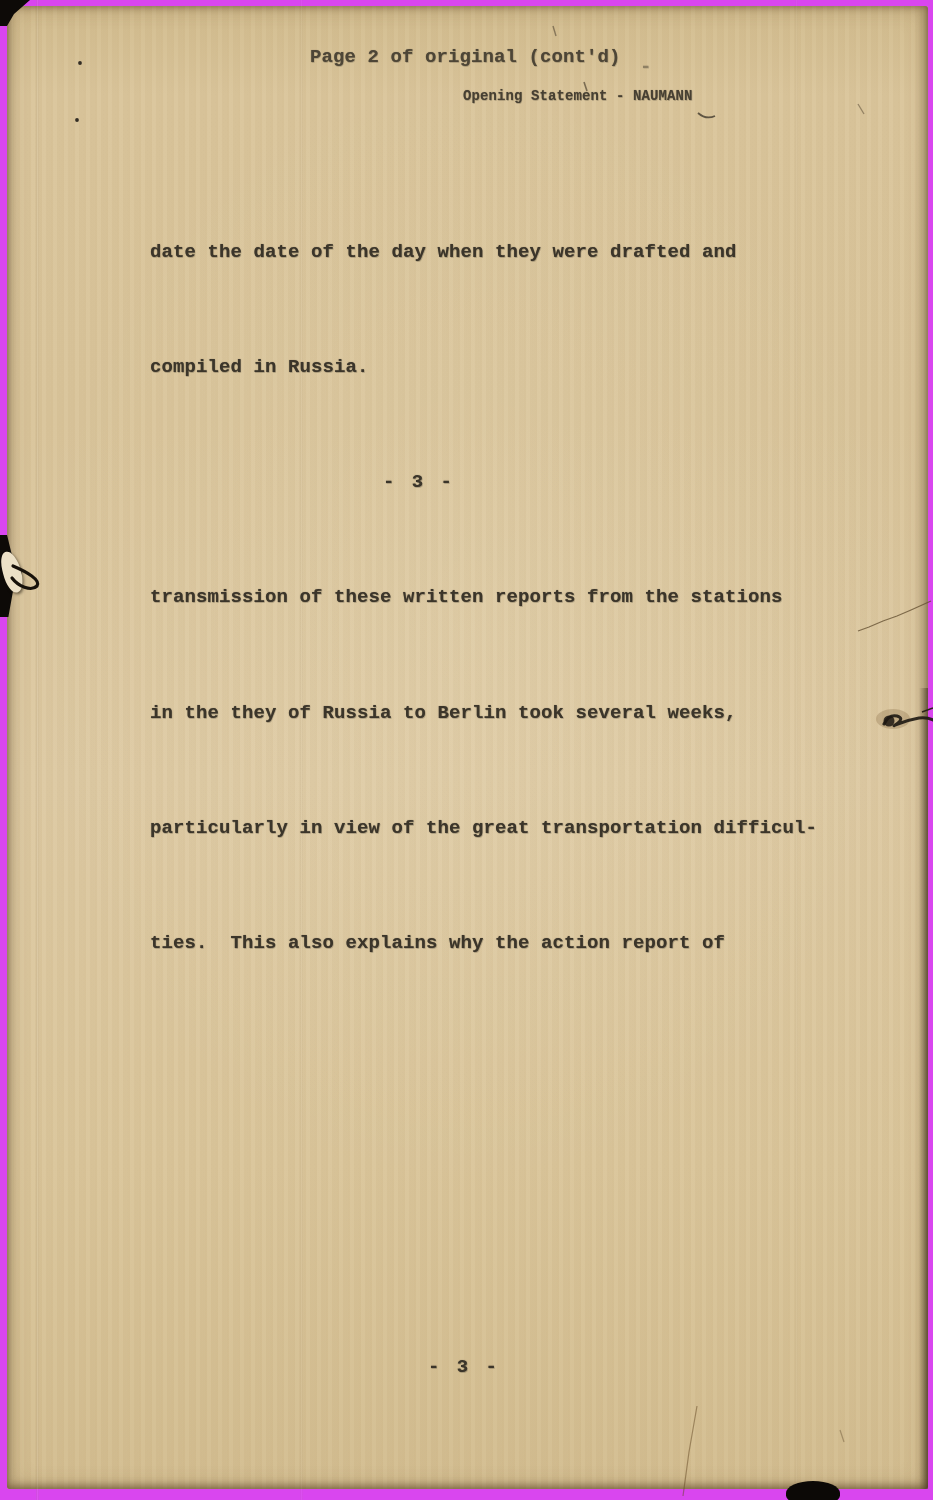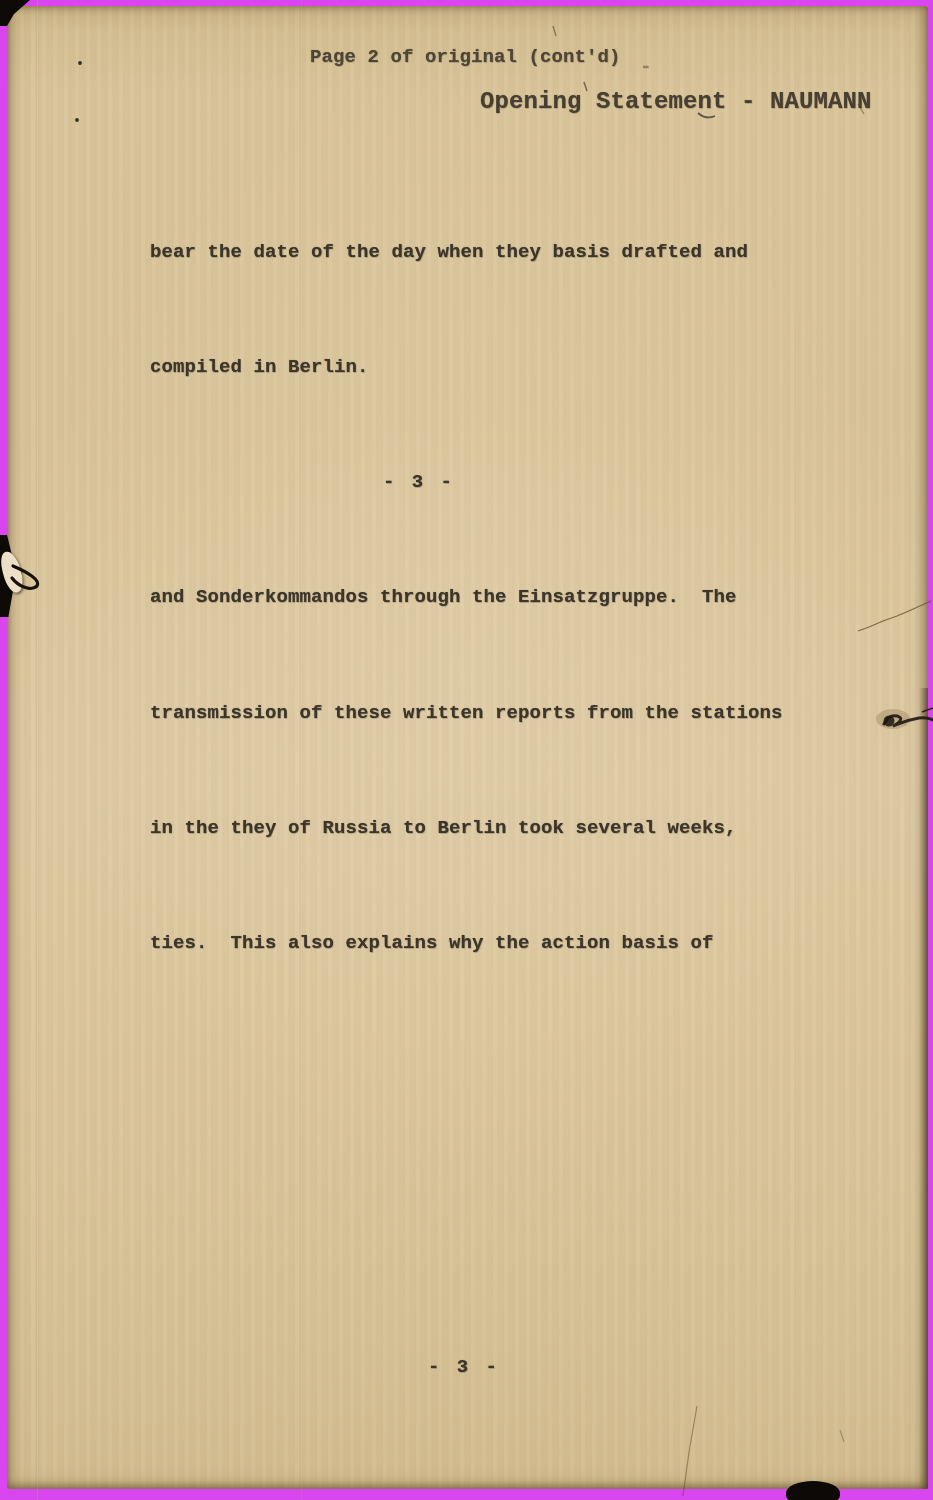--- a/index.html
+++ b/index.html
@@ -31,21 +31,21 @@
 
   .typed{
     color:#3b352a;
     text-shadow:0 0 1px rgba(59,53,42,0.55), 0.6px 0.6px 0 rgba(59,53,42,0.22);
     font-weight:700;
     letter-spacing:0.1px;
     white-space:pre;
   }
   .header1{position:absolute;left:310px;top:46px;font-size:19px;opacity:.88;}
   .header-dash{position:absolute;left:640px;top:56px;font-size:19px;opacity:.45;}
-  .header2{position:absolute;left:463px;top:88px;font-size:24px;opacity:.92;margin-left:17px;}
+  .header2{position:absolute;left:463px;top:88px;font-size:14px;opacity:.92;}
   .body-block{position:absolute;left:150px;top:156px;width:700px;font-size:19px;line-height:38.4px;}
   .line{height:38.4px;}
   .line.marker{padding-left:233px;letter-spacing:3px;}
   .footer-num{position:absolute;left:428px;top:1356px;font-size:19px;letter-spacing:3px;}
 
   
   .binding-bulge{position:absolute;left:0;top:535px;width:22px;height:82px;background:#0d0a07;
     clip-path:polygon(0 0,32% 0,52% 22%,100% 46%,58% 70%,38% 100%,0 100%);}
   .paper-tab{position:absolute;left:3px;top:551px;width:18px;height:42px;background:#ece0c6;
     border-radius:45% 60% 50% 55%;transform:rotate(-14deg);
@@ -63,27 +63,27 @@
   <div class="paper"></div>
   <div class="crease c1"></div>
   <div class="crease c2"></div>
   <div class="crease c3"></div>
 
   <div class="typed header1">Page 2 of original (cont'd)</div>
   <div class="typed header-dash">-</div>
   <div class="typed header2">Opening Statement - NAUMANN</div>
 
   <div class="typed body-block">
-    <div class="line">bear the date of the day when they basis drafted and</div>
-    <div class="line">compiled in Berlin.</div>
+    <div class="line">date the date of the day when they were drafted and</div>
+    <div class="line">compiled in Russia.</div>
     <div class="line marker">- 3 -</div>
-    <div class="line">and Sonderkommandos through the Einsatzgruppe.  The</div>
     <div class="line">transmission of these written reports from the stations</div>
     <div class="line">in the they of Russia to Berlin took several weeks,</div>
-    <div class="line">ties.  This also explains why the action basis of</div>
+    <div class="line">particularly in view of the great transportation difficul-</div>
+    <div class="line">ties.  This also explains why the action report of</div>
     
     
     
     
     
     
     
     
     
     

